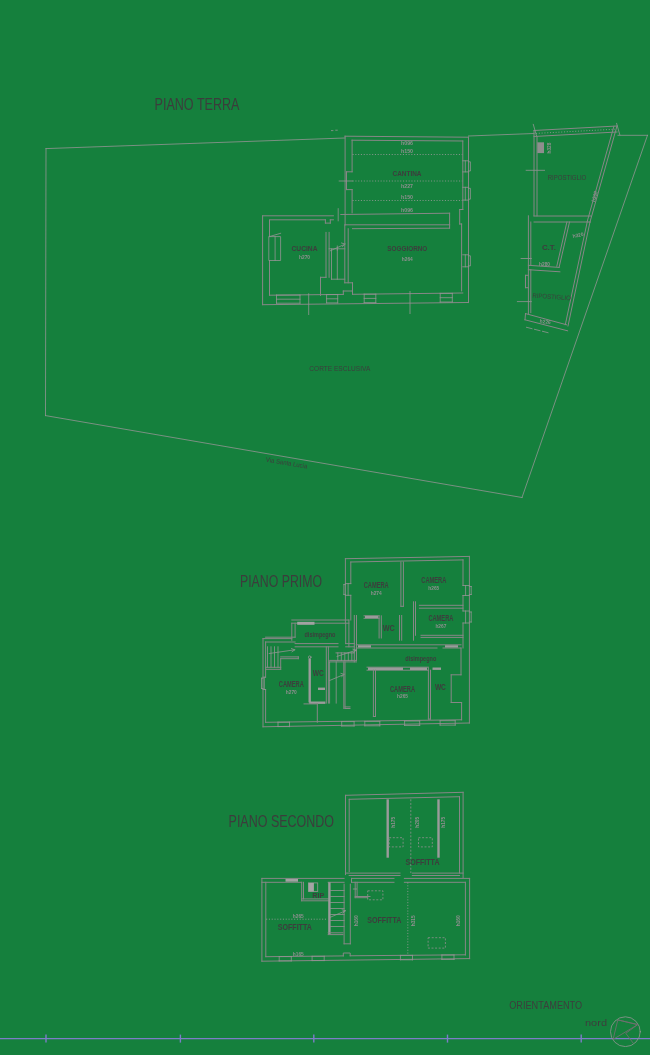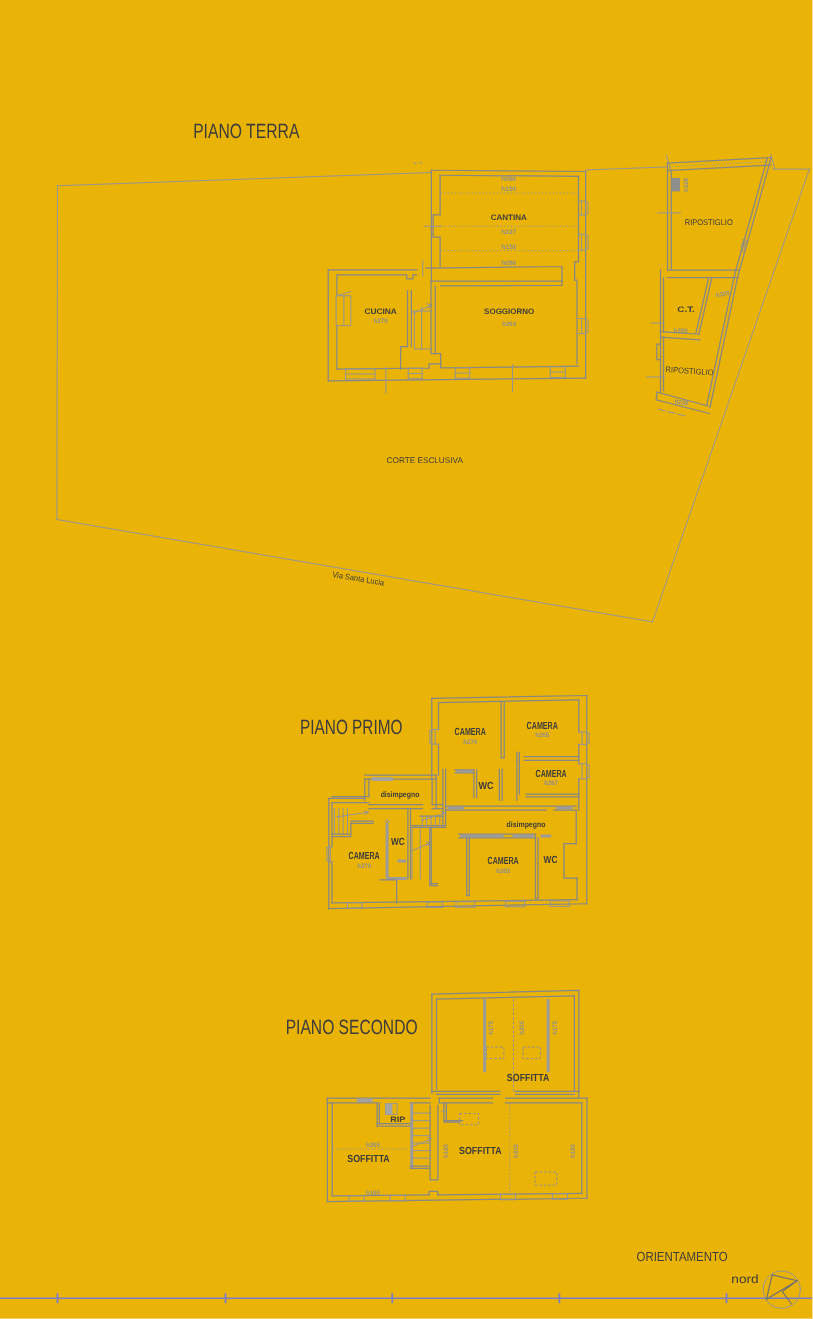--- a/index.html
+++ b/index.html
@@ -1,16 +1,16 @@
 <!DOCTYPE html>
 <html><head>
 <meta charset="utf-8">
 <style>
   html,body{margin:0;padding:0;background:#fff;}
-  #page{width:650px;height:1055px;position:relative;background:#eab308;overflow:hidden;}
+  #page{width:650px;height:1055px;position:relative;background:#15803d;overflow:hidden;}
   svg{position:absolute;top:0;left:0;filter:blur(0.22px);}
   .w{stroke:#878787;stroke-width:1;fill:none;stroke-linecap:square;}
   .t{stroke:#949494;stroke-width:0.8;fill:none;stroke-linecap:square;}
   .g{stroke:#9b9b9b;stroke-width:2.4;fill:none;stroke-linecap:butt;}
   .dash{stroke:#909090;stroke-width:0.8;fill:none;stroke-dasharray:2,1.6;}
   .dot{stroke:#9a9a9a;stroke-width:0.8;fill:none;stroke-dasharray:1.1,1.7;}
   .blue{stroke:#7d7dc8;stroke-width:1.4;fill:none;}
   text{font-family:"Liberation Sans",sans-serif;fill:#3d3d3d;}
   .big{font-size:16.5px;fill:#3c3c3c;}
   .rm{font-weight:bold;font-size:8.2px;}

